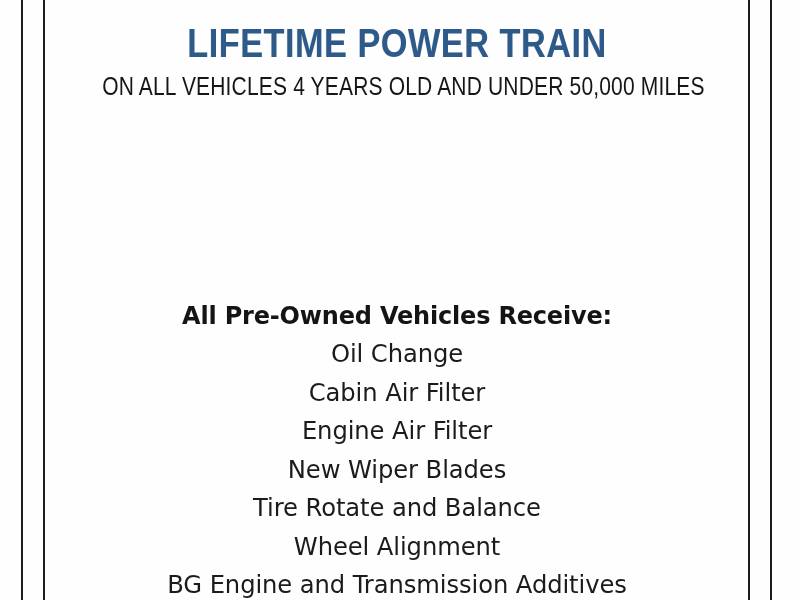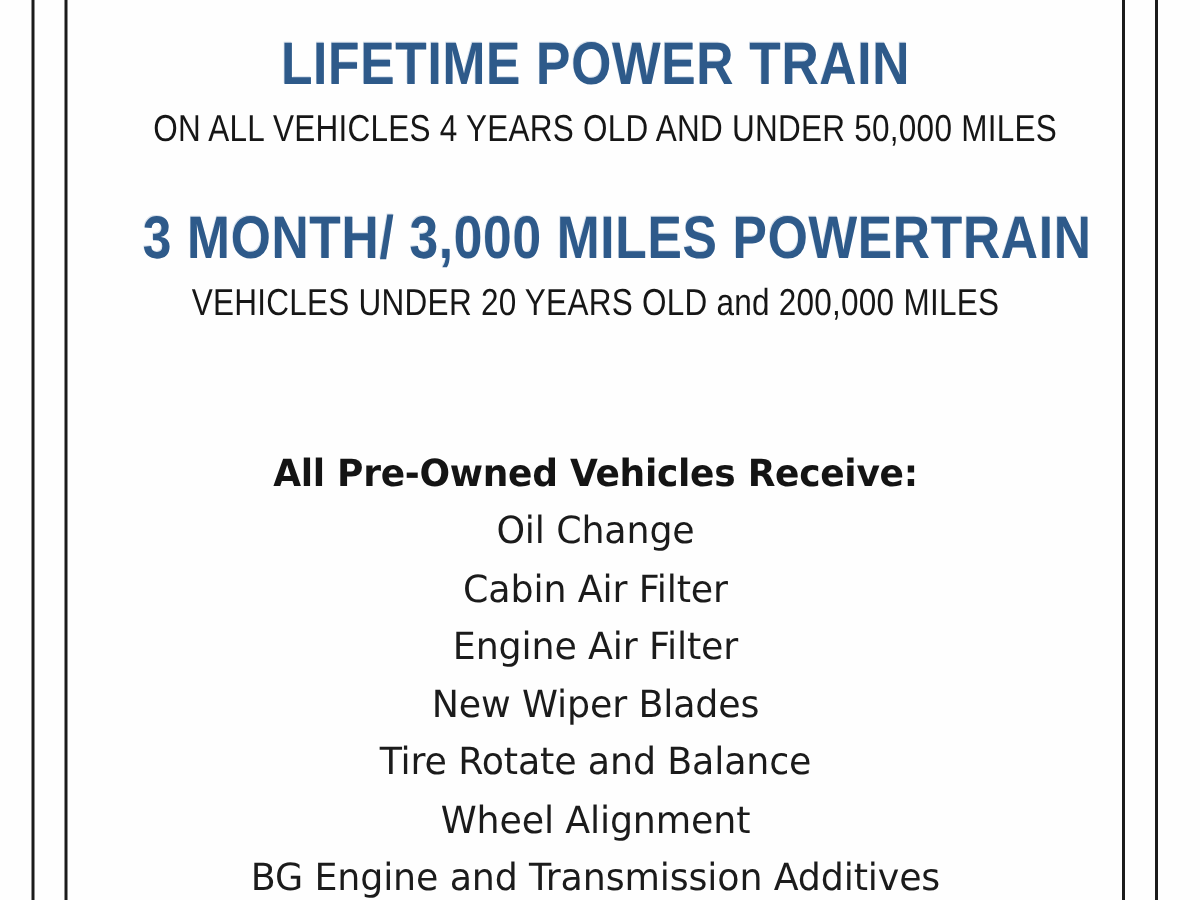--- a/index.html
+++ b/index.html
@@ -130,24 +130,20 @@
   <div class="rule right-inner"></div>
   <div class="rule right-outer"></div>
 
   <div class="content">
 
     <div class="warranty-block block-1">
       <span class="warranty-headline">LIFETIME POWER TRAIN</span>
       <span class="warranty-subline">ON ALL VEHICLES 4 YEARS OLD AND UNDER 50,000 MILES</span>
     </div>
 
-    <div class="warranty-block block-2">
-      <span class="warranty-headline">3 MONTH/ 3,000 MILES POWERTRAIN</span>
-      <span class="warranty-subline">VEHICLES UNDER 20 YEARS OLD and 200,000 MILES</span>
-    </div>
 
     <div class="services">
       <span class="services-title">All Pre-Owned Vehicles Receive:</span>
       <span class="service-item">Oil Change</span>
       <span class="service-item">Cabin Air Filter</span>
       <span class="service-item">Engine Air Filter</span>
       <span class="service-item">New Wiper Blades</span>
       <span class="service-item">Tire Rotate and Balance</span>
       <span class="service-item">Wheel Alignment</span>
       <span class="service-item">BG Engine and Transmission Additives</span>

